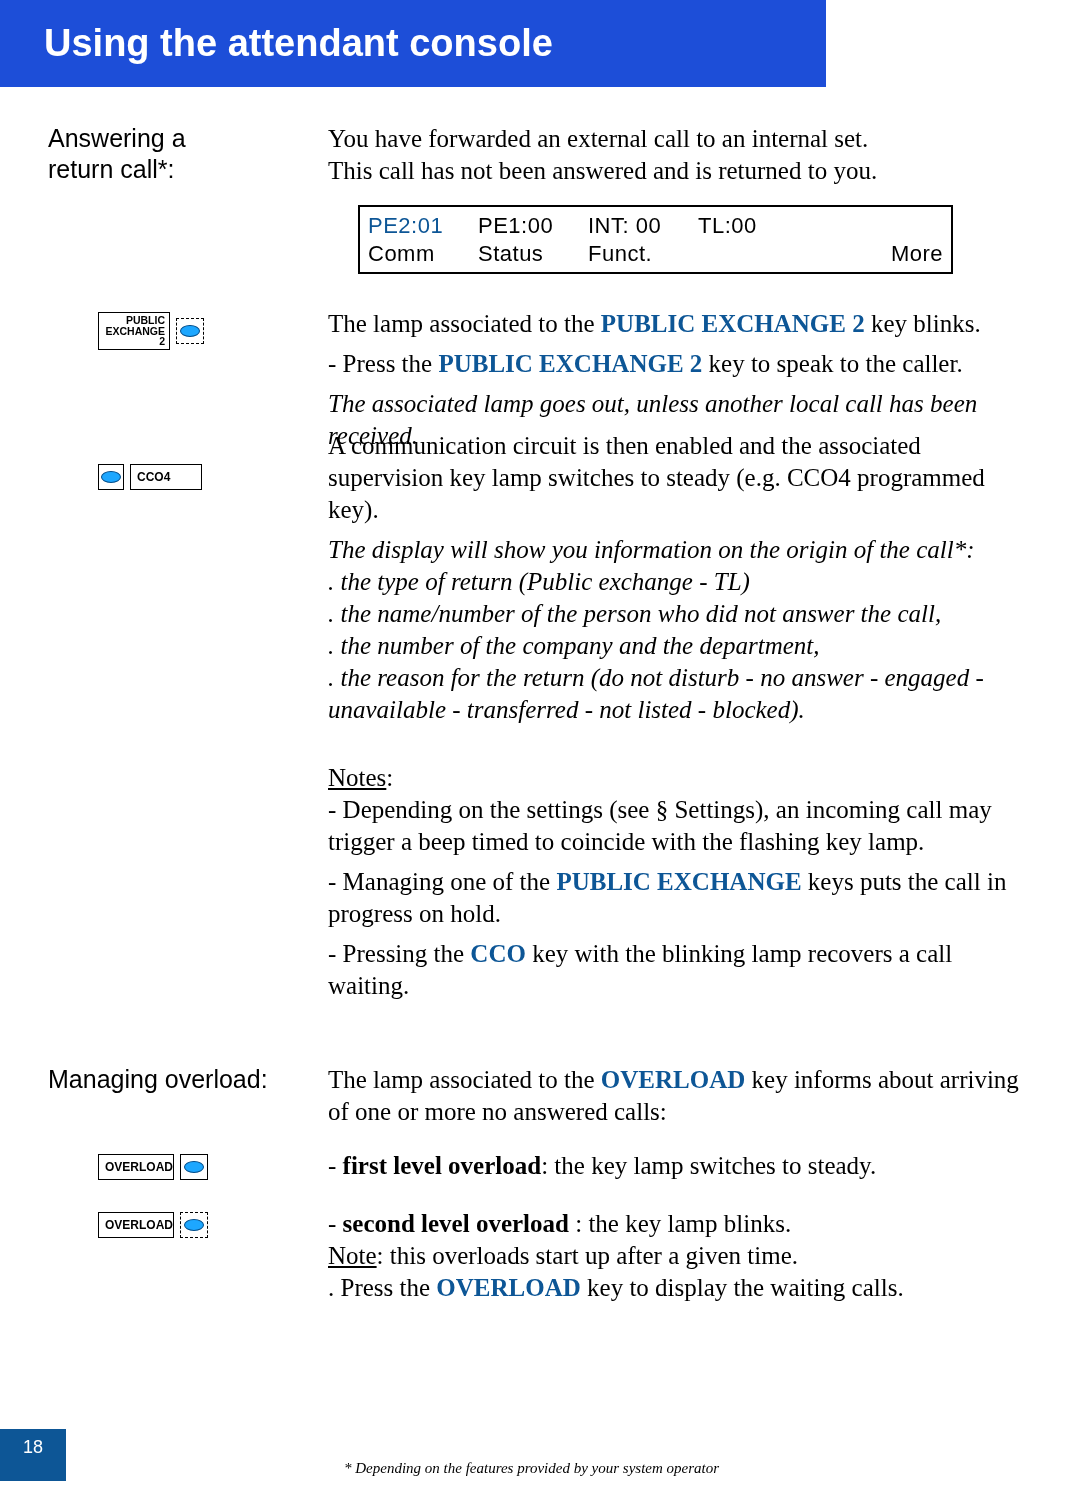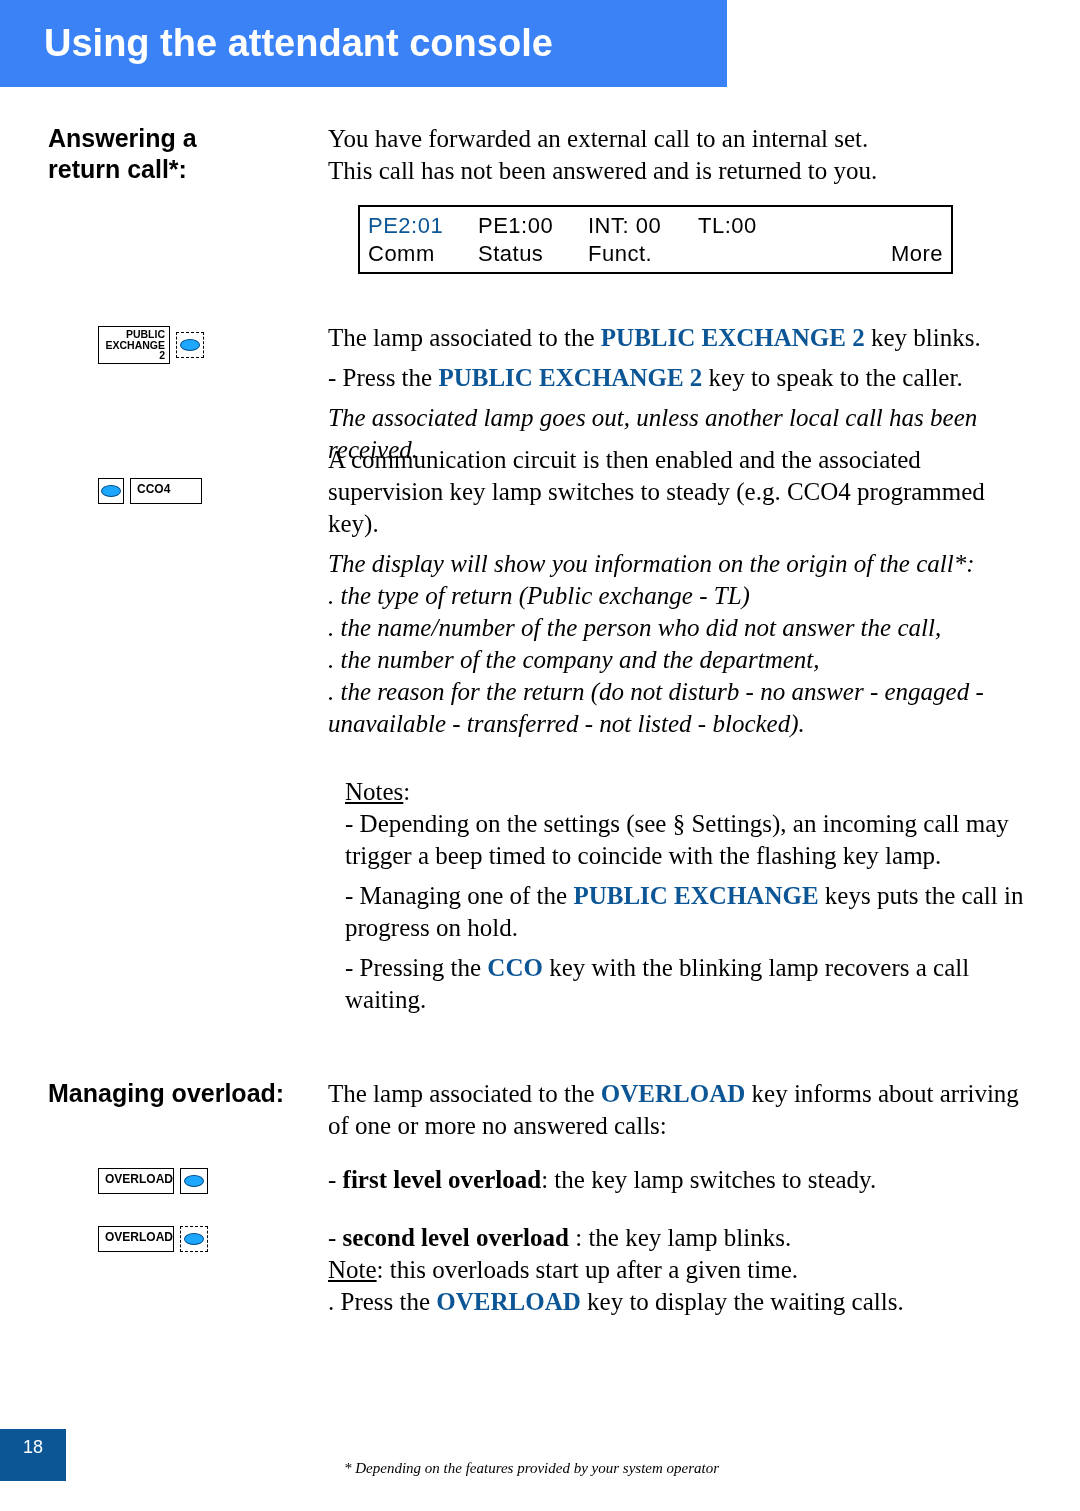--- a/index.html
+++ b/index.html
@@ -7,27 +7,27 @@
   body {
     width: 1080px;
     height: 1511px;
     font-family: "Times New Roman", Times, serif;
     color: #000;
     background: #fff;
     position: relative;
   }
 
   .title-banner {
-    background: #3b82f6;
+    background: #1d4ed8;
     color: #fff;
     font-family: Arial, Helvetica, sans-serif;
     font-weight: bold;
     font-size: 38px;
     padding: 22px 18px 22px 44px;
-    width: 727px;
+    width: 826px;
     box-sizing: border-box;
   }
 
   .content {
     padding: 36px 48px 0 48px;
   }
 
   .row {
     display: flex;
     align-items: flex-start;
@@ -35,38 +35,38 @@
   .left-col {
     width: 280px;
     flex: 0 0 280px;
   }
   .right-col {
     flex: 1;
   }
 
   .section-head {
     font-family: Arial, Helvetica, sans-serif;
-    font-weight: bold;
+    font-weight: normal;
     font-size: 25px;
     line-height: 1.25;
   }
 
   .body-text {
     font-size: 25px;
     line-height: 1.28;
   }
   .body-text .accent-bold { font-weight: bold; color: #0d5696; }
   .body-text em { font-style: italic; }
   .body-text .para { margin-bottom: 8px; }
   .underline { text-decoration: underline; }
 
   
   .lcd-frame {
     border: 2px solid #000;
-    margin: 18px 0 42px 30px;
+    margin: 18px 0 28px 30px;
     width: 575px;
     padding: 5px 8px 4px 8px;
     font-family: Arial, Helvetica, sans-serif;
     font-size: 22px;
     letter-spacing: 0.5px;
   }
   .lcd-row { display: flex; }
   .lcd-g1 { width: 110px; flex: 0 0 110px;}
   .lcd-g2 { width: 110px; flex: 0 0 110px;}
   .lcd-g3 { width: 110px; flex: 0 0 110px;}
@@ -88,21 +88,21 @@
     font-size: 10.5px;
     font-weight: bold;
     letter-spacing: 0px;
     padding: 2px 4px;
     text-align: right;
     line-height: 1.0;
     width: 72px;
     min-height: 22px;
     display: flex;
     flex-direction: column;
-    justify-content: space-between;
+    justify-content: center;
     box-sizing: border-box;
   }
   .key-button.single { text-align: left; padding: 4px 6px; height: 26px; font-size: 12px;}
   .lamp {
     width: 28px;
     height: 26px;
     border: 1.5px solid #000;
     position: relative;
     box-sizing: border-box;
     display: flex;
@@ -119,21 +119,21 @@
   .lamp.blinking {
     border-style: dashed;
   }
   .lamp.steady {
     border-style: solid;
   }
 
   .key-block.cco .key-button { width: 72px; }
   .key-block.cco .lamp { width: 26px; }
 
-  .notes-area { position: relative; margin-left: 17px; }
+  .notes-area { position: relative; }
 
   
   .footer-bar {
     position: absolute;
     left: 0;
     bottom: 30px;
     display: flex;
     align-items: center;
   }
   .page-num {

